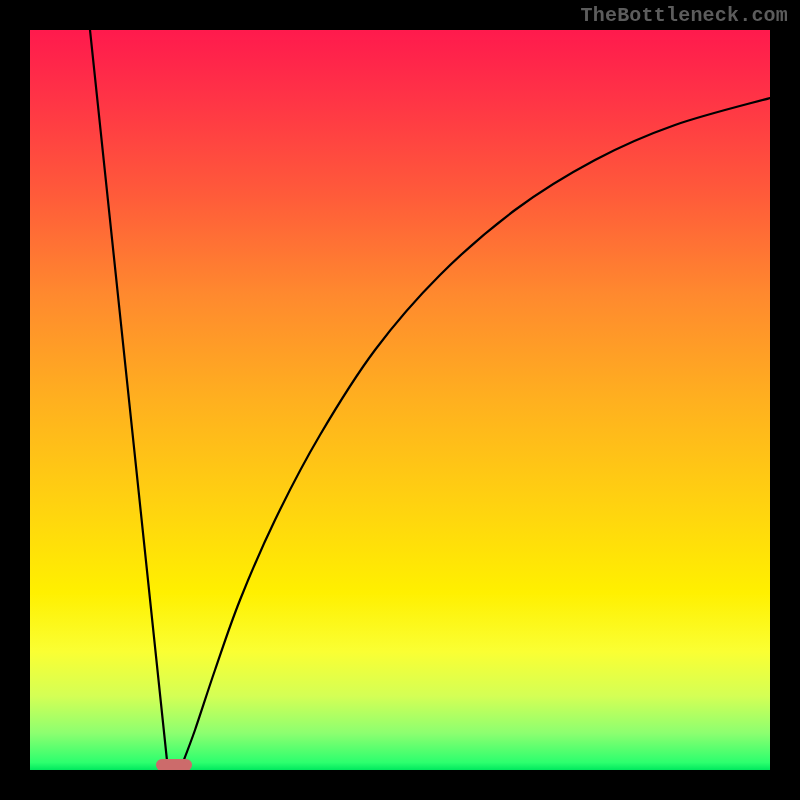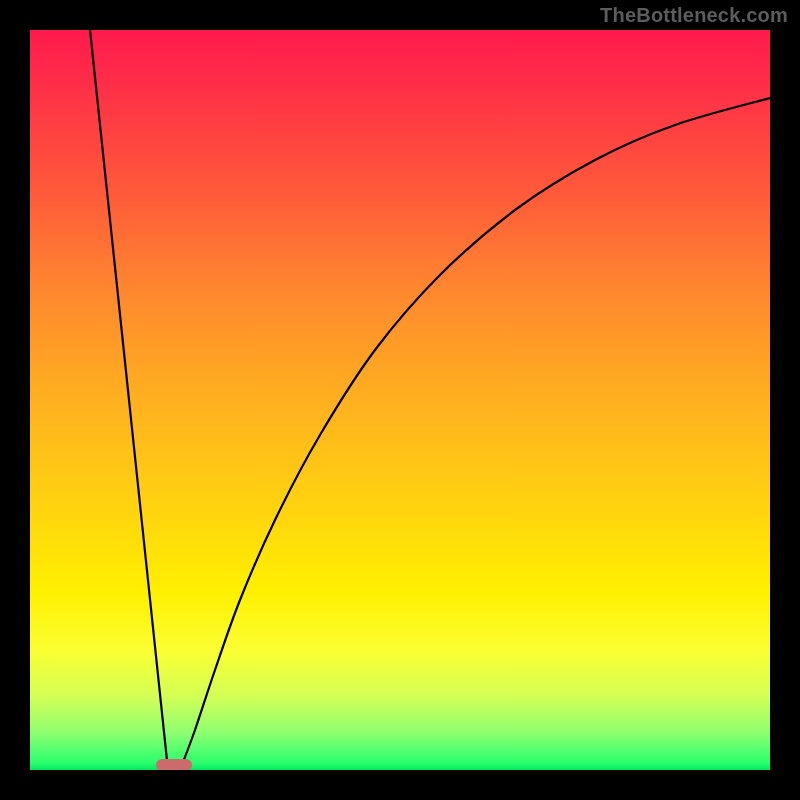--- a/index.html
+++ b/index.html
@@ -67,20 +67,21 @@
   }
   .watermark {
     position: absolute;
     top: 4px;
     right: 12px;
     color: #5c5c5c;
     font-size: 20px;
     font-weight: 600;
     letter-spacing: 0.2px;
     user-select: none;
+    font-family: Liberation Mono, monospace;
   }
 </style>
 </head>
 <body>
 
 <div class="frame">
 
   <div class="watermark">TheBottleneck.com</div>
 
   <div class="plot-area">

